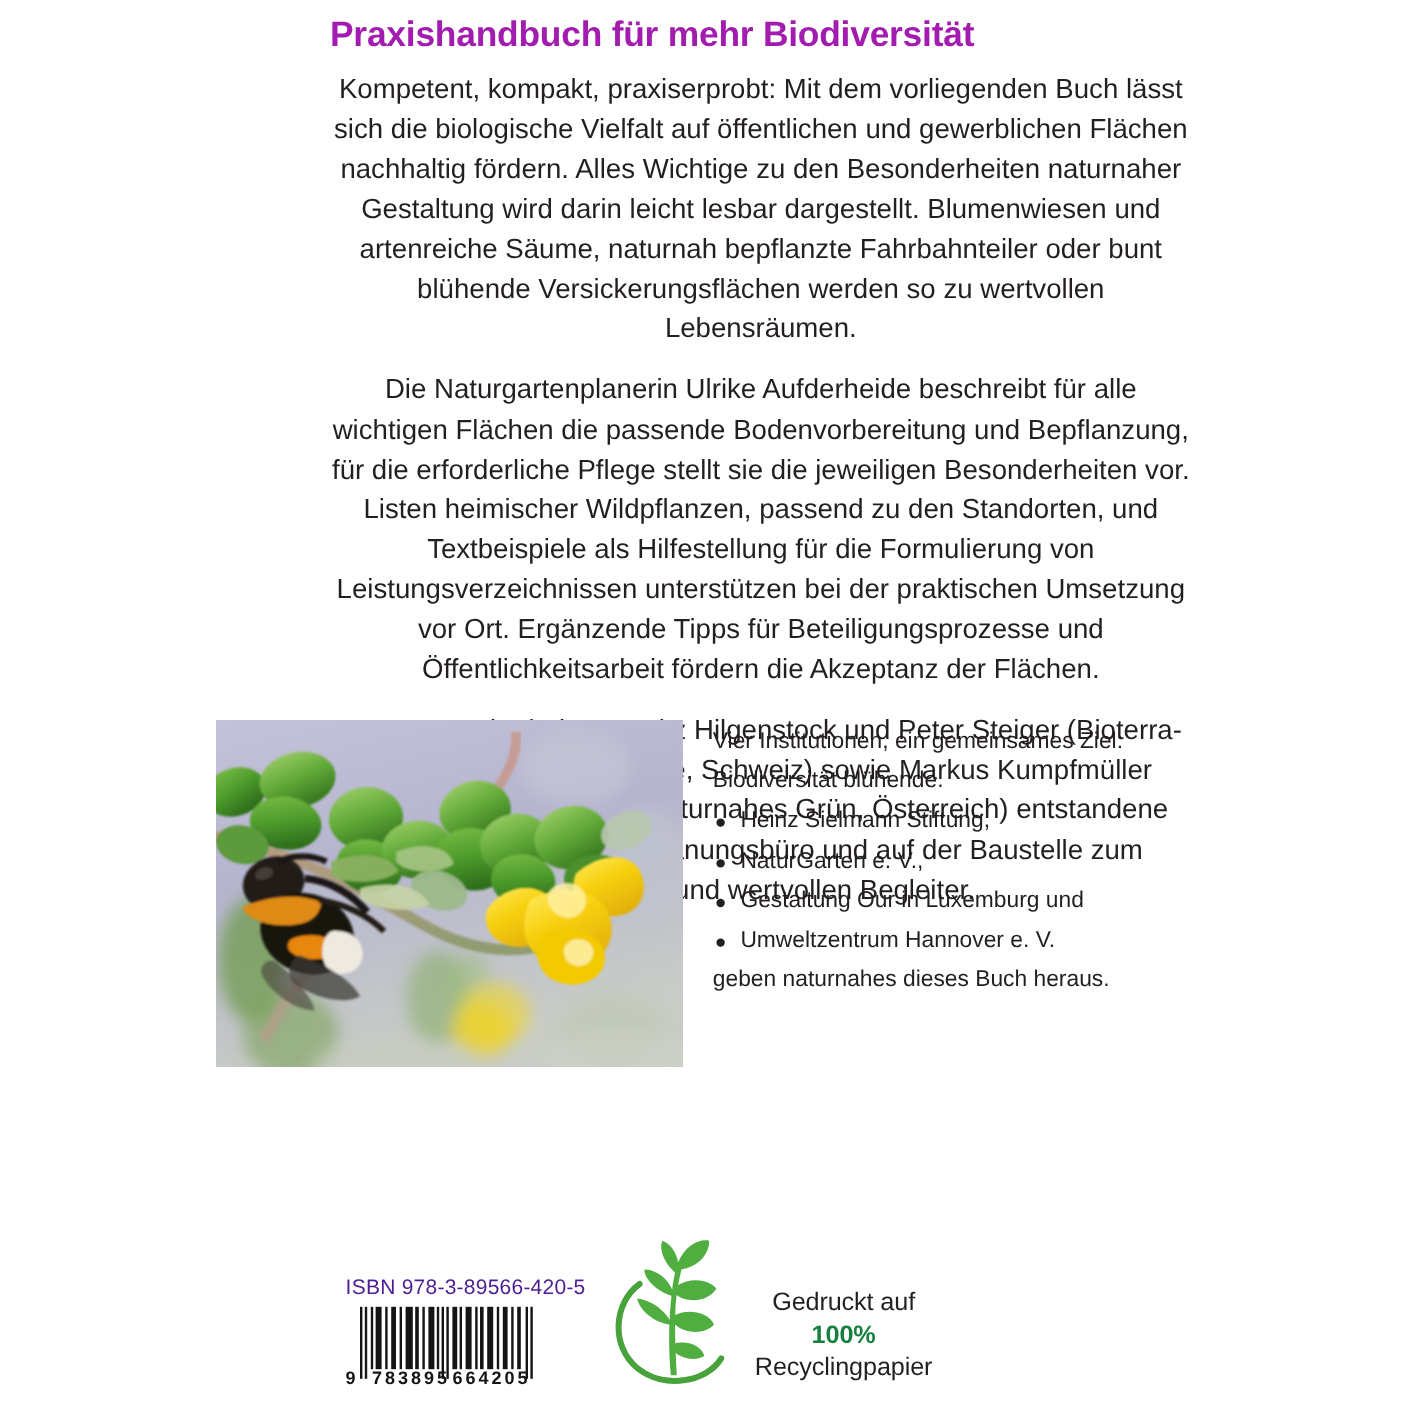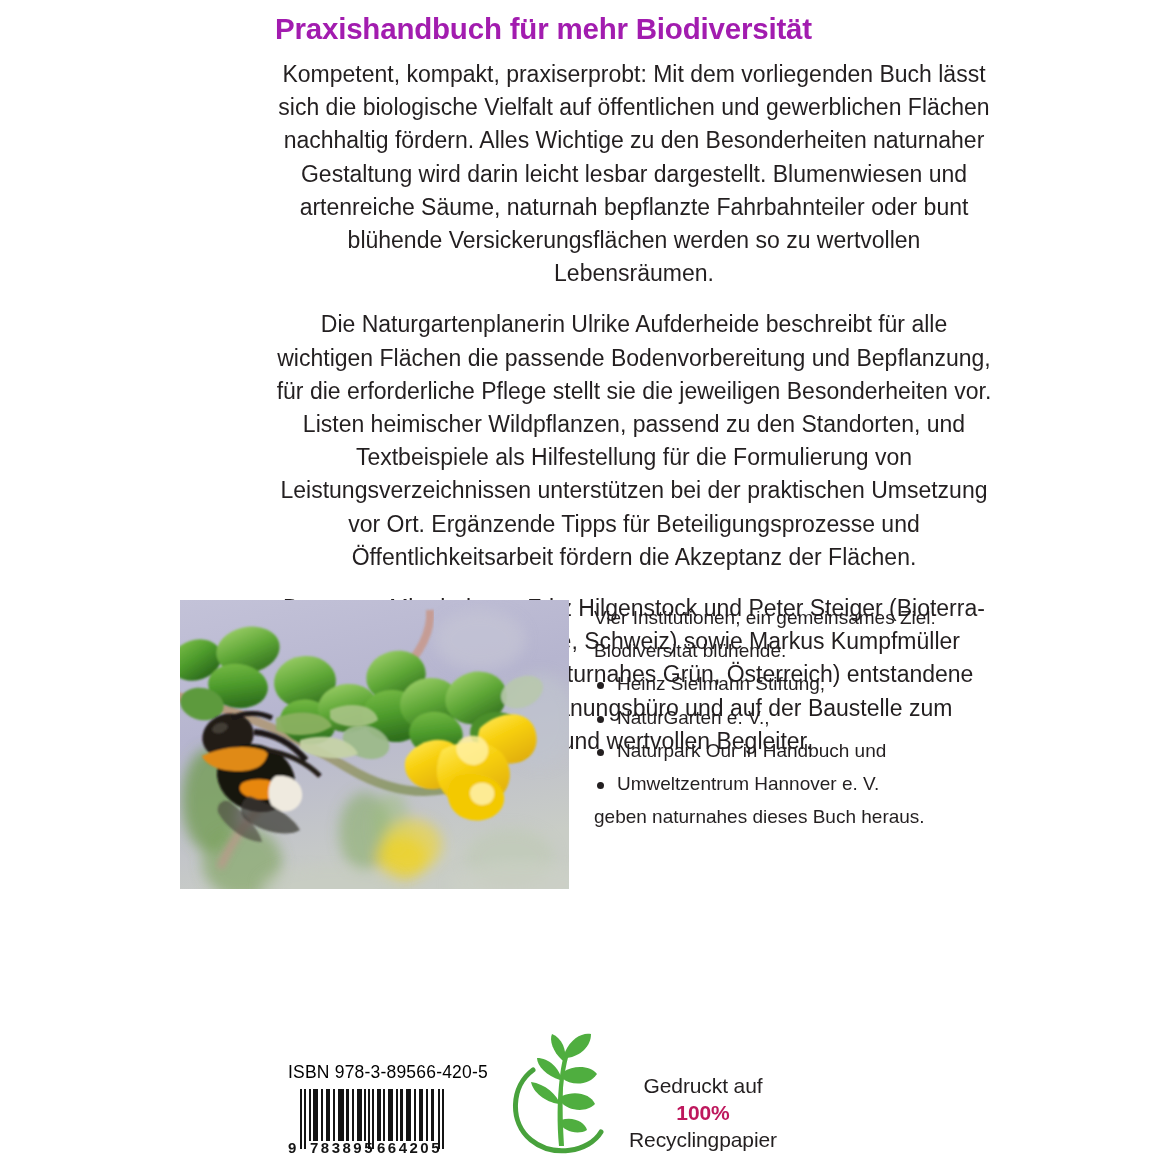--- a/index.html
+++ b/index.html
@@ -102,21 +102,21 @@
 
   
   .isbn-area {
     position: absolute;
     left: 288px;
     top: 1062px;
     width: 180px;
   }
   .isbn-text {
     font-size: 17.5px;
-    color: #000000;
+    color: #4c1d95;
     letter-spacing: 0.2px;
     margin-bottom: 4px;
     white-space: nowrap;
   }
   .barcode {
     position: relative;
     width: 168px;
     height: 68px;
   }
   .barcode svg { display: block; }
@@ -143,21 +143,21 @@
     top: 44px;
     font-size: 21px;
     line-height: 27px;
     color: #231f20;
     font-weight: bold;
     letter-spacing: -0.1px;
     text-align: center;
   }
   .recycle-text .line1 { font-weight: normal; }
   .recycle-text .pct {
-    color: #be185d;
+    color: #15803d;
     font-weight: bold;
     margin-top: 33px;
   }
   .recycle-text .rest { font-weight: normal; }
 </style>
 </head>
 <body>
 
 <div class="page">
 
@@ -298,21 +298,21 @@
       </svg>
     </div>
   </div>
 
   <div class="inst-block">
     <div class="inst-line">Vier Institutionen, ein gemeinsames Ziel:</div>
     <div class="inst-line">Biodiversität blühende.</div>
     <ul class="inst-list">
       <li>Heinz Sielmann Stiftung,</li>
       <li>NaturGarten e. V.,</li>
-      <li>Naturpark Our in Handbuch und</li>
+      <li>Gestaltung Our in Luxemburg und</li>
       <li>Umweltzentrum Hannover e. V.</li>
     </ul>
     <div class="inst-line">geben naturnahes dieses Buch heraus.</div>
   </div>
 
   <div class="isbn-area">
     <div class="isbn-text">ISBN 978-3-89566-420-5</div>
     <div class="barcode">
       <svg width="168" height="68" viewBox="0 0 168 68" aria-hidden="true">
         <rect x="0" y="0" width="168" height="68" fill="#ffffff"></rect>

